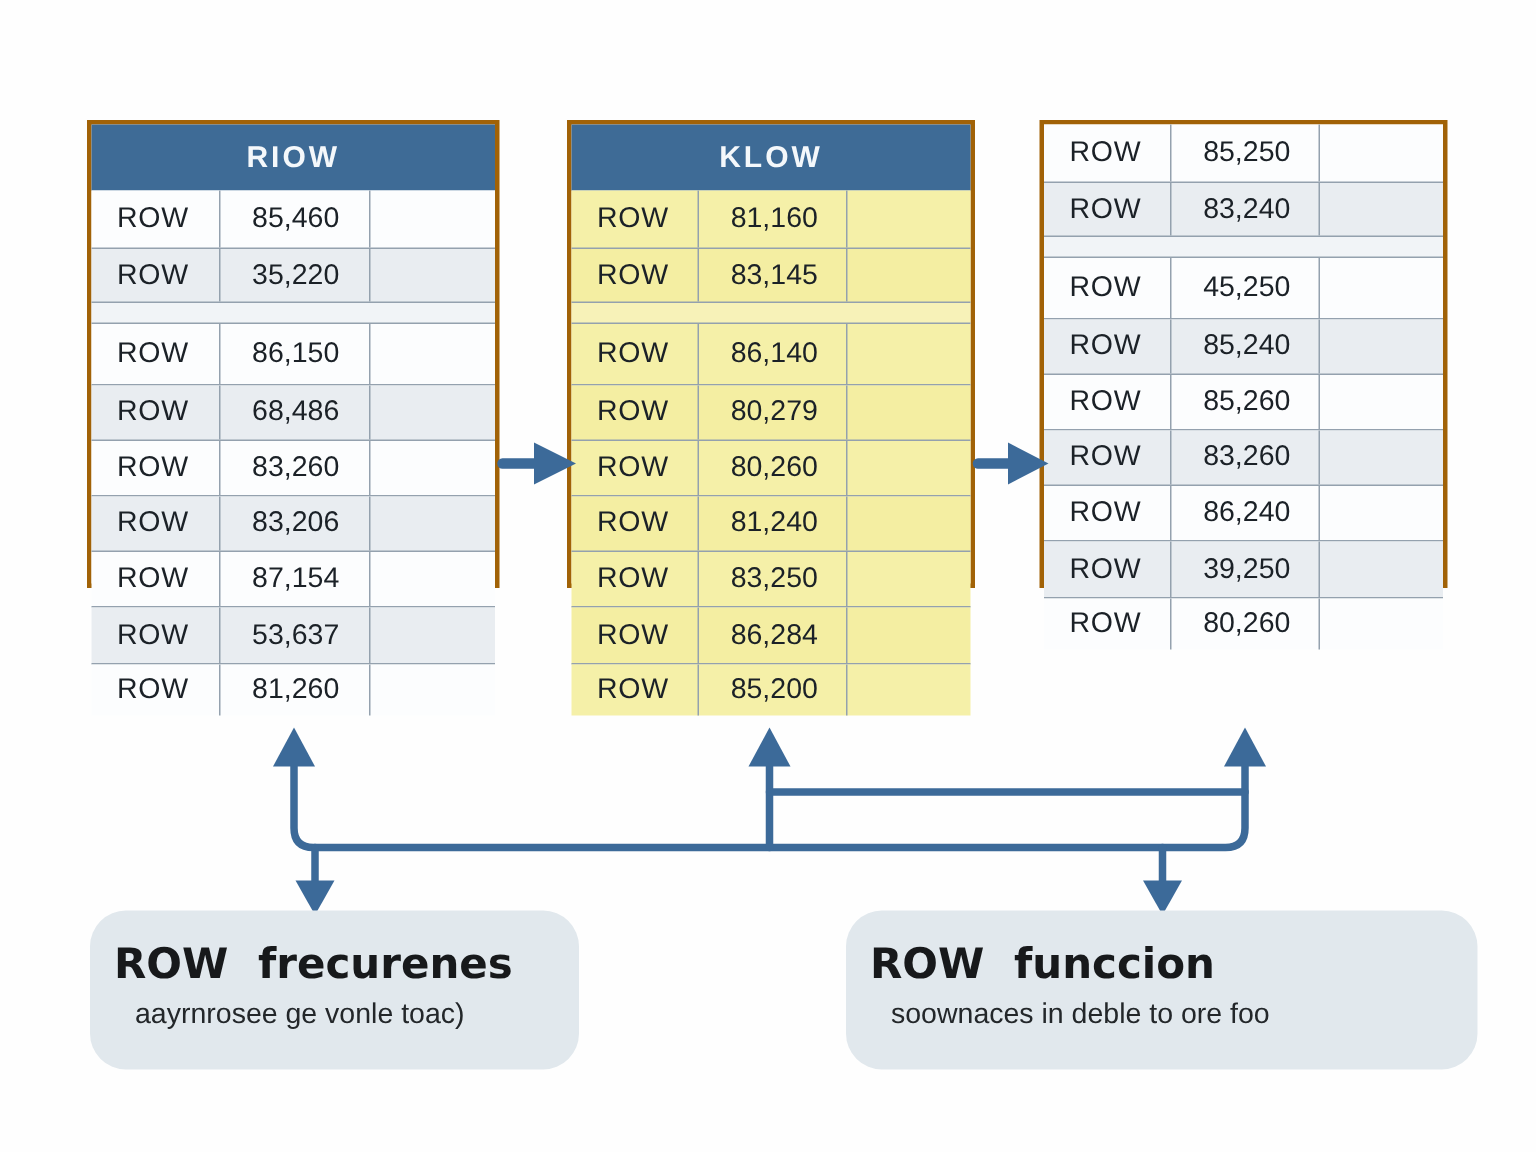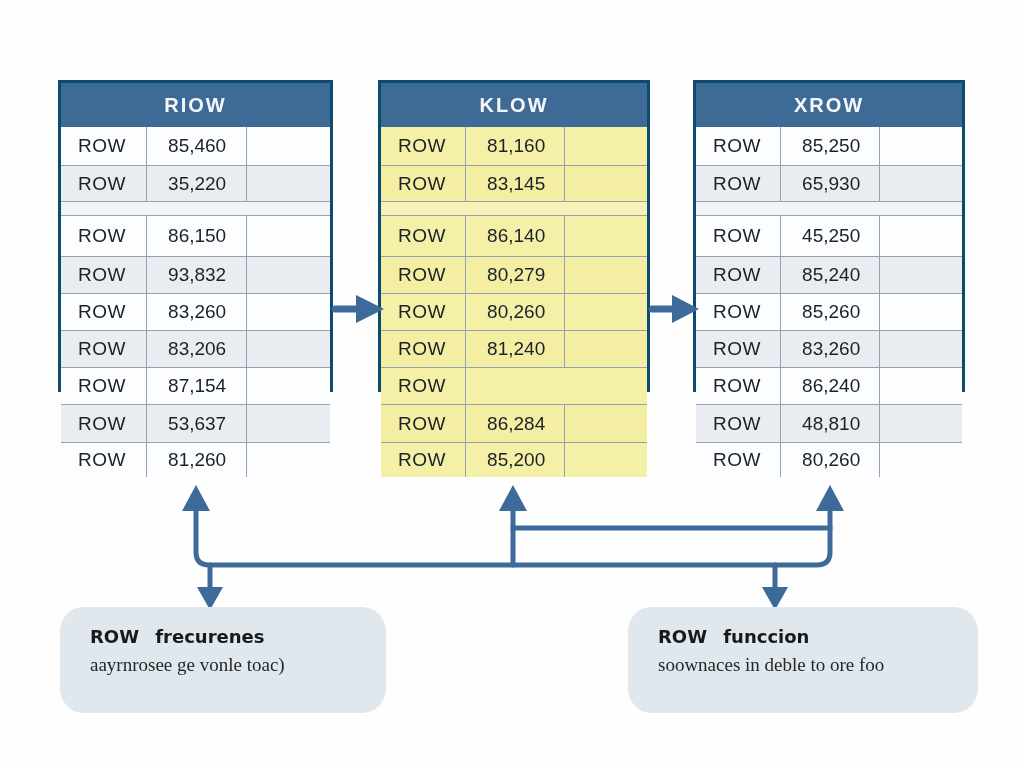--- a/index.html
+++ b/index.html
@@ -1,21 +1,21 @@
 <!DOCTYPE html>
 <html><head>
 <meta charset="utf-8">
 <style>
   html,body{margin:0;padding:0;background:#ffffff;}
   #canvas{
     position:relative;width:1024px;height:768px;overflow:hidden;
     background:#fefefe;font-family:"Liberation Sans",sans-serif;
   }
   
-  .dtable{position:absolute;top:80px;height:312px;border:3px solid #0c4a6e;box-sizing:border-box;background:#fff;}
+  .dtable{position:absolute;top:80px;height:312px;border:3px solid #a16207;box-sizing:border-box;background:#fff;}
   #t1{left:58px;width:275px;}
   #t2{left:378px;width:272px;}
   #t3{left:693px;width:272px;}
   .thead{
     height:44px;background:#3e6b96;color:#f4f8fb;display:flex;align-items:center;justify-content:center;
     font-weight:bold;font-size:20px;letter-spacing:2px;
   }
   .tbody{display:flex;flex-direction:column;height:350px;}
   .trow{display:flex;align-items:center;height:37px;border-bottom:1px solid #94a1ae;box-sizing:border-box;flex:0 0 auto;}
   .trow.r1{height:39px}
@@ -32,26 +32,26 @@
   .theme-gray .trow.alt{background:#e9edf1;}
   .theme-gray .spacer{background:#f1f4f7;}
   .theme-yellow .trow{background:#f5f0a8;}
   .theme-yellow .trow.alt{background:#f4eea2;}
   .theme-yellow .spacer{background:#f7f2b8;}
   
   #wires{position:absolute;left:0;top:0;width:1024px;height:768px;pointer-events:none;}
   
   .callout{position:absolute;top:607px;height:106px;background:#e1e8ed;border-radius:24px;box-sizing:border-box;}
   #c1{left:60px;width:326px;}
-  #c2{left:628px;width:350px;}
+  #c2{left:564px;width:421px;}
   .callout .title{
-    font-family:"DejaVu Sans",sans-serif;font-weight:bold;font-size:18px;color:#17191b;
-    margin:19px 0 7px 30px;word-spacing:10px;
+    font-family:"DejaVu Sans",sans-serif;font-weight:bold;font-size:28px;color:#17191b;
+    margin:19px 0 7px 16px;word-spacing:10px;
   }
-  .callout .sub{font-family:Liberation Serif, serif;font-size:19px;color:#23272a;margin-left:30px;}
+  .callout .sub{font-family:Liberation Sans, sans-serif;font-size:19px;color:#23272a;margin-left:30px;}
 </style>
 </head>
 <body>
 
 <div id="canvas">
 
   <section class="dtable theme-gray" id="t1">
     <div class="thead">RIOW</div>
     <div class="tbody">
         <div class="trow r1">
@@ -65,21 +65,21 @@
           <div class="cell c3"></div>
         </div>
         <div class="spacer"></div>
         <div class="trow r3">
           <div class="cell c1">ROW</div>
           <div class="cell c2">86,150</div>
           <div class="cell c3"></div>
         </div>
         <div class="trow r4 alt">
           <div class="cell c1">ROW</div>
-          <div class="cell c2">93,832</div>
+          <div class="cell c2">68,486</div>
           <div class="cell c3"></div>
         </div>
         <div class="trow r5">
           <div class="cell c1">ROW</div>
           <div class="cell c2">83,260</div>
           <div class="cell c3"></div>
         </div>
         <div class="trow r6 alt">
           <div class="cell c1">ROW</div>
           <div class="cell c2">83,206</div>
@@ -132,46 +132,46 @@
           <div class="cell c2">80,260</div>
           <div class="cell c3"></div>
         </div>
         <div class="trow r6 alt">
           <div class="cell c1">ROW</div>
           <div class="cell c2">81,240</div>
           <div class="cell c3"></div>
         </div>
         <div class="trow r7">
           <div class="cell c1">ROW</div>
+          <div class="cell c2">83,250</div>
           <div class="cell c3"></div>
         </div>
         <div class="trow r8 alt">
           <div class="cell c1">ROW</div>
           <div class="cell c2">86,284</div>
           <div class="cell c3"></div>
         </div>
         <div class="trow r9">
           <div class="cell c1">ROW</div>
           <div class="cell c2">85,200</div>
           <div class="cell c3"></div>
         </div>
       </div>
   </section>
 
   <section class="dtable theme-gray" id="t3">
-    <div class="thead">XROW</div>
     <div class="tbody">
         <div class="trow r1">
           <div class="cell c1">ROW</div>
           <div class="cell c2">85,250</div>
           <div class="cell c3"></div>
         </div>
         <div class="trow r2 tall alt">
           <div class="cell c1">ROW</div>
-          <div class="cell c2">65,930</div>
+          <div class="cell c2">83,240</div>
           <div class="cell c3"></div>
         </div>
         <div class="spacer"></div>
         <div class="trow r3">
           <div class="cell c1">ROW</div>
           <div class="cell c2">45,250</div>
           <div class="cell c3"></div>
         </div>
         <div class="trow r4 alt">
           <div class="cell c1">ROW</div>
@@ -188,21 +188,21 @@
           <div class="cell c2">83,260</div>
           <div class="cell c3"></div>
         </div>
         <div class="trow r7">
           <div class="cell c1">ROW</div>
           <div class="cell c2">86,240</div>
           <div class="cell c3"></div>
         </div>
         <div class="trow r8 alt">
           <div class="cell c1">ROW</div>
-          <div class="cell c2">48,810</div>
+          <div class="cell c2">39,250</div>
           <div class="cell c3"></div>
         </div>
         <div class="trow r9">
           <div class="cell c1">ROW</div>
           <div class="cell c2">80,260</div>
           <div class="cell c3"></div>
         </div>
       </div>
   </section>
 

